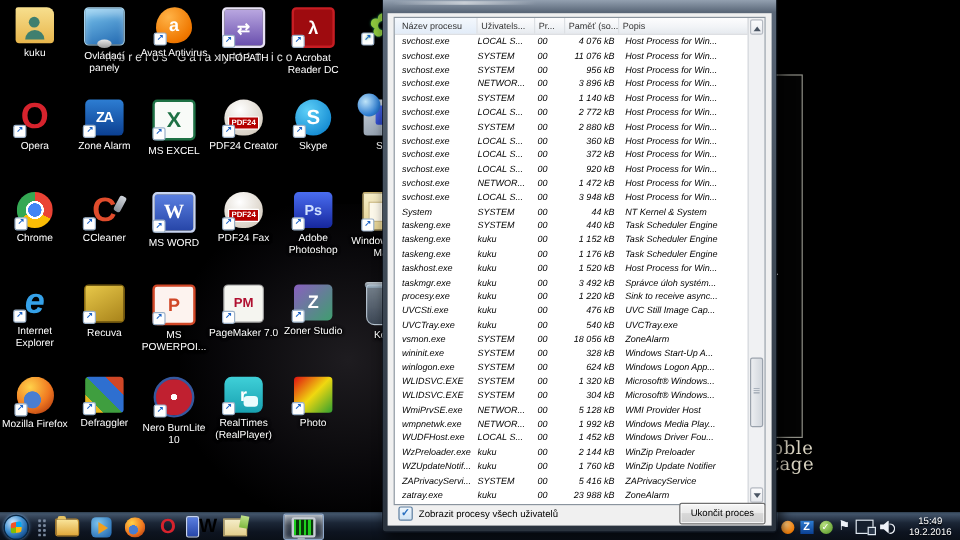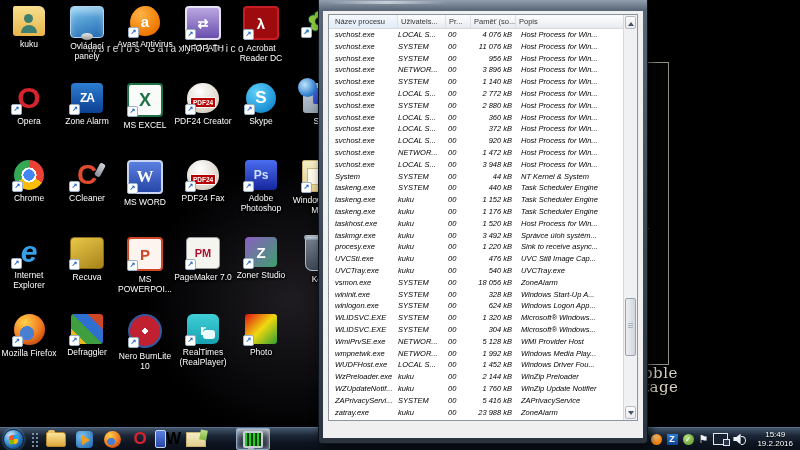--- a/index.html
+++ b/index.html
@@ -666,20 +666,25 @@
               <span class="c-m">23 988 kB</span>
               <span class="c-d">ZoneAlarm</span>
             </div>
           </div>
         <div class="tm-scroll">
           <div class="sb-btn sb-up"></div>
           <div class="sb-thumb"></div>
           <div class="sb-btn sb-down"></div>
         </div>
       </div>
+      <div class="tm-footer">
+        <div class="cb checked"></div>
+        <div class="cb-label">Zobrazit procesy všech uživatelů</div>
+        <div class="btn-end">Ukončit proces</div>
+      </div>
     </div>
   </div>
 
   <div class="taskbar">
     <div class="start-orb"></div>
     <div class="grip"></div>
     <div style="display:flex;align-items:center;">
 
     <div class="tb-item tb-explorer">
           <span class="tbm"></span>

